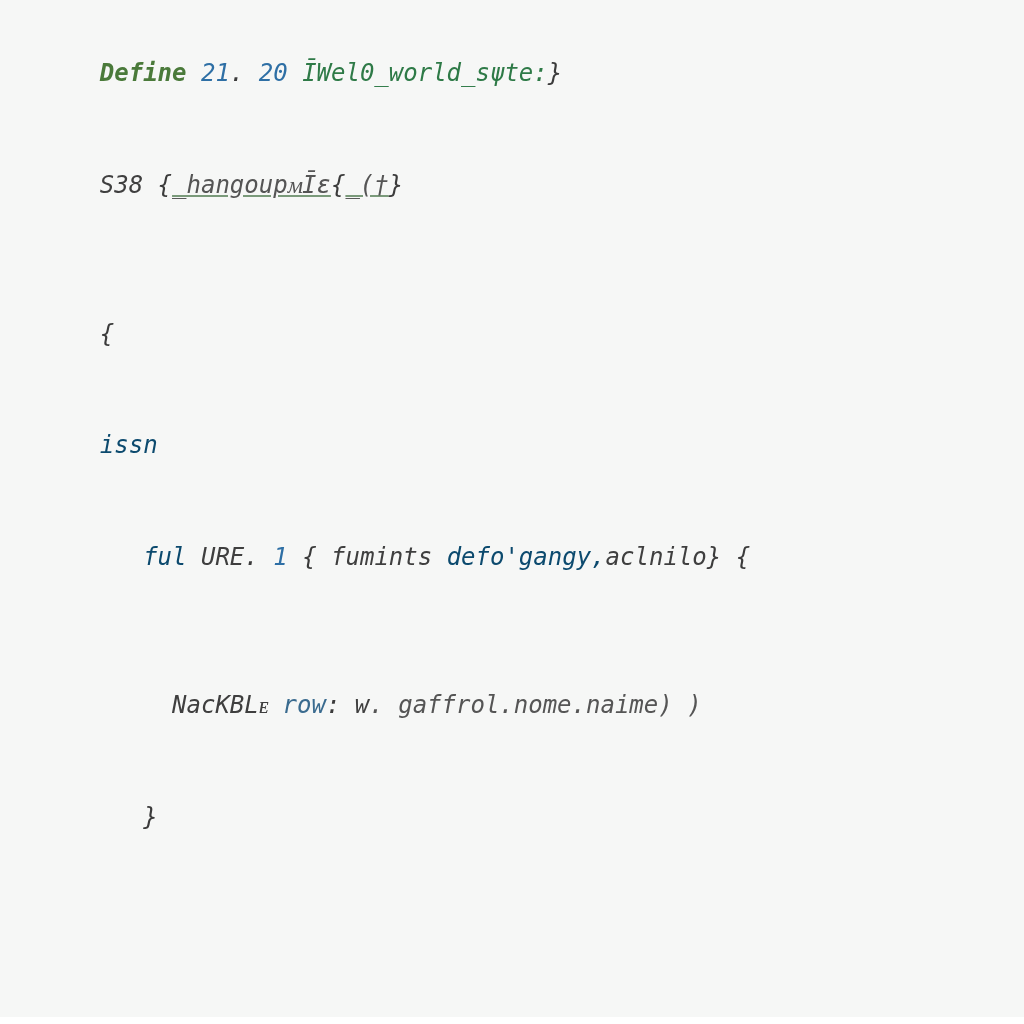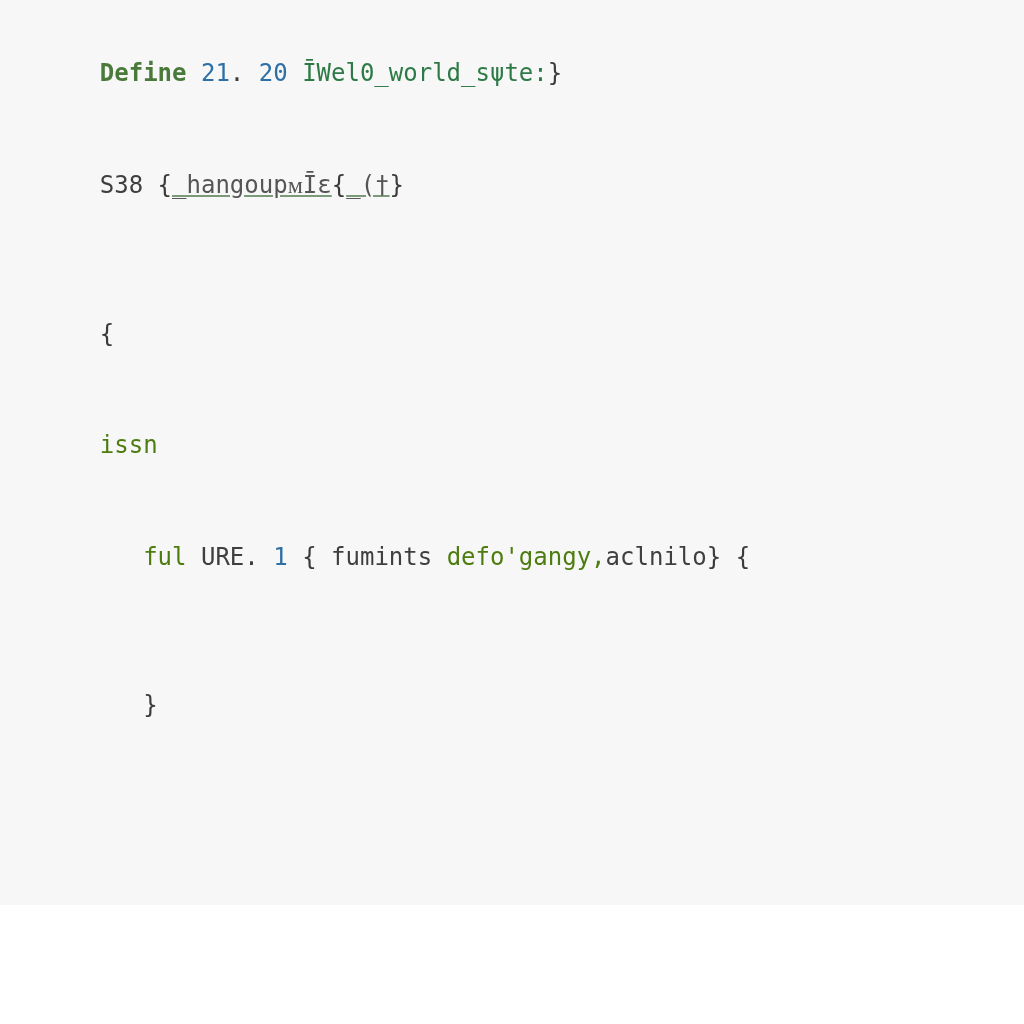--- a/index.html
+++ b/index.html
@@ -15,25 +15,26 @@
     width: 1024px;
     box-sizing: border-box;
     padding: 18px 0 32px 0;
     font-size: 24px;
     line-height: 1.55;
     color: #333;
   }
   .line {
     white-space: pre;
     padding: 0 15px 0 42px;
+    font-style: italic;
   }
   .tok-keyword { color: #4a7a3a; font-weight: 600; }      
   .tok-number  { color: #2e6fa5; }                          
   .tok-string  { color: #2e7a47; }                          
-  .tok-ident1  { color: #4d7c0f; text-align: right; }                          
+  .tok-ident1  { color: #0c4a6e; text-align: right; }                          
   .tok-ident2  { color: #3f3f3f; }                          
   .tok-punct   { color: #3b3b3b; }
   .tok-gray    { color: #555; }
   .tok-row     { color: #3a6b8f; }
   .underline   { text-decoration: underline; text-decoration-color: #7a9a7a; }
 </style>
 </head>
 <body>
 
 <div class="code-area">
@@ -56,20 +57,23 @@
   <div class="line">
     <span class="tok-ident1">issn</span>
   </div>
 
   <div class="line">
     <span>   </span><span class="tok-ident1">ful </span><span class="tok-ident2">URE</span><span class="tok-punct">. </span><span class="tok-number">1</span><span> </span><span class="tok-punct">{</span><span class="tok-ident2"> fumints </span><span class="tok-ident1">defo'gangy,</span><span class="tok-ident2">aclnilo</span><span class="tok-punct">} </span><span class="tok-punct">{</span>
   </div>
 
   <div class="line"> </div>
 
+  <div class="line">
+    <span>     </span><span class="tok-ident2">NacKBLᴇ </span><span class="tok-row">row</span><span class="tok-punct">: </span><span class="tok-ident2">w</span><span class="tok-gray">. gaffrol.nome.naime) )</span>
+  </div>
 
   <div class="line">
     <span>   </span><span class="tok-punct">}</span>
   </div>
 
   <div class="line">
     
   </div>
 
 </div>

